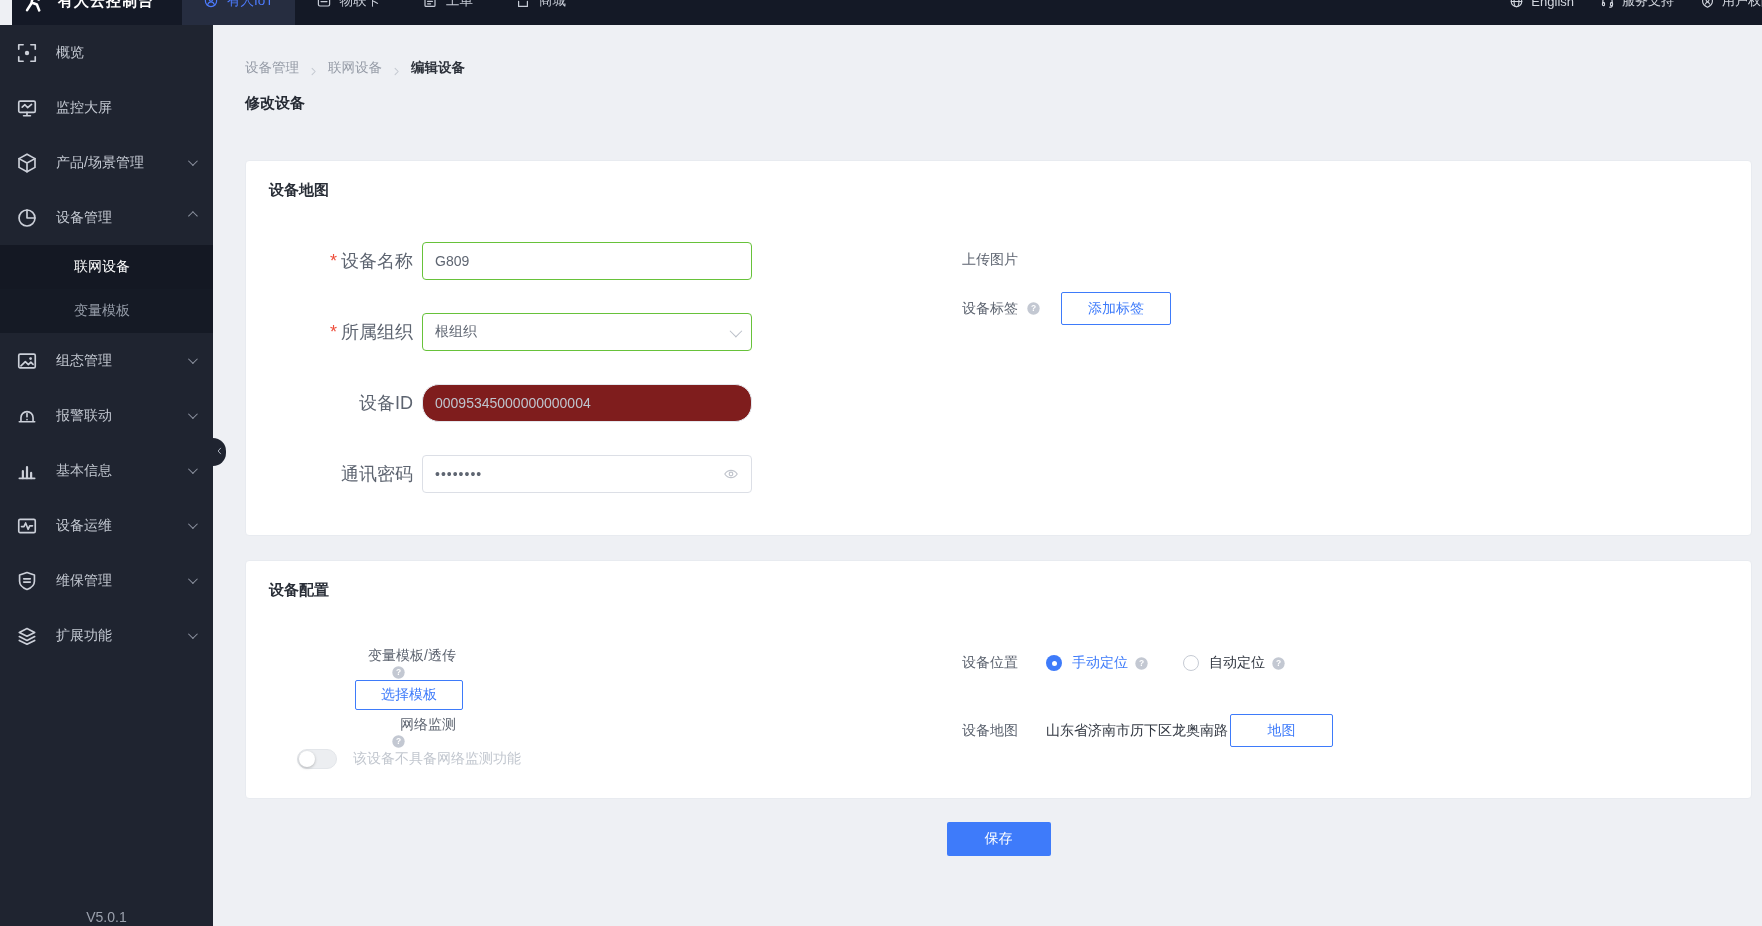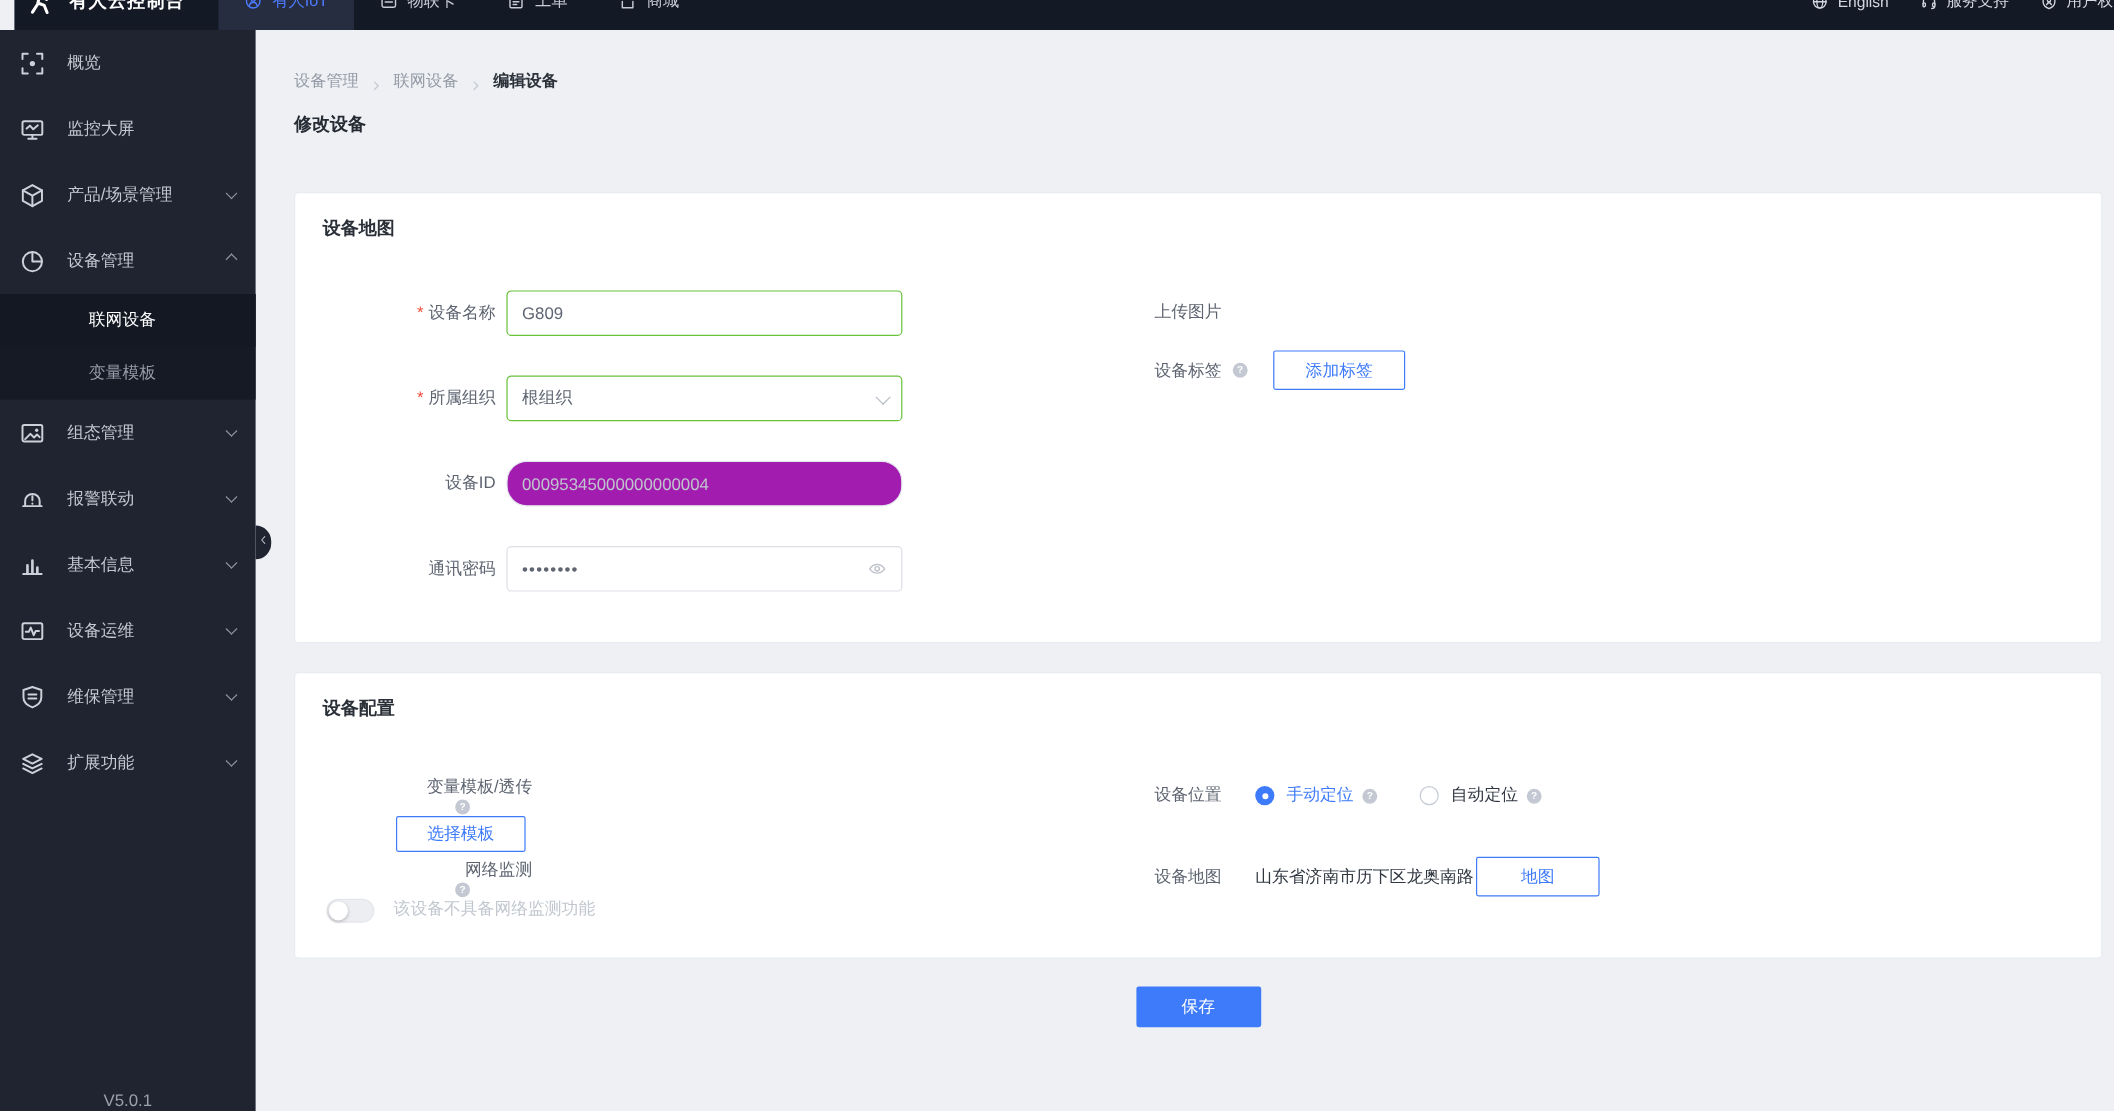--- a/index.html
+++ b/index.html
@@ -46,28 +46,28 @@
   .page-title { margin-top:17px; font-size:15px; font-weight:700; color:#252a33; }
 
   .card { background:#fff; border:1px solid #e8ebf0; border-radius:4px; position:relative; }
   #card-basic  { height:376px; margin-top:47px; }
   #card-config { height:239px; margin-top:24px; }
   .card-title { position:absolute; left:23px; top:20px; font-size:15px; font-weight:600; color:#2a2f38; }
 
   
   .fcol { position:absolute; left:23px; top:81px; }
   .frow { display:flex; align-items:center; height:38px; margin-bottom:33px; }
-  .flabel { width:153px; text-align:right; padding-right:9px; font-size:14px; color:#5d6470; white-space:nowrap; }
+  .flabel { width:153px; text-align:right; padding-right:9px; font-size:18px; color:#5d6470; white-space:nowrap; }
   .flabel.req::before { content:"*"; color:#ee4e3c; margin-right:4px; }
   .finput { width:330px; height:38px; border:1px solid #dcdfe6; border-radius:4px; padding:0 12px;
     font-size:14px; color:#5f6672; background:#fff; display:flex; align-items:center; }
   .finput.green { border-color:#67c23a; }
   .finput.select { justify-content:space-between; cursor:pointer; }
   .sel-chev { width:9px; height:9px; border-right:1.4px solid #b9bec7; border-bottom:1.4px solid #b9bec7; transform:rotate(45deg) translateY(-2px); }
-  .finput.disabled { background:#a21caf; border-color:#e4e7ed; color:#bfc4cd;border-radius:17px; }
+  .finput.disabled { background:#7f1d1d; border-color:#e4e7ed; color:#bfc4cd;border-radius:17px; }
   .finput.pw { justify-content:space-between; letter-spacing:1px; }
   .eye { width:16px; height:16px; color:#c0c4cc; cursor:pointer; }
 
   
   .rcol { position:absolute; left:609px; top:79px; }
   .rrow { display:flex; }
   .rlabel { width:163px; text-align:right; font-size:14px; color:#5d6470; white-space:nowrap; }
   .rhelp { width:15px; margin-left:8px; flex:none; }
   .qicon { width:15px; height:15px; display:block; }
   .rctrl { margin-left:20px; }
@@ -80,21 +80,21 @@
   .tag-row .rhelp { align-self:center; }
   .btn-outline { height:33px; min-width:110px; border:1px solid #3e7bfa; background:#fff; color:#3e7bfa;
     font-size:14px; border-radius:2px; cursor:pointer; font-family:inherit; }
 
   
   .c2col { position:absolute; left:23px; top:86px; }
   .c2row { display:flex; align-items:center; height:30px;flex-direction:column; }
   .c2row + .c2row { margin-top:39px; }
   .c2label { width:122px; text-align:right; font-size:14px; color:#5d6470; white-space:nowrap; }
   .c2help { width:15px; margin-left:6px; flex:none; }
-  .c2ctrl { margin-left:3px; display:flex; }
+  .c2ctrl { margin-left:28px; display:flex; align-items:center; }
   .btn-template { height:30px; min-width:108px; }
   .toggle { width:40px; height:20px; border-radius:10px; background:#eceef1; border:1px solid #e3e6ea; position:relative; cursor:pointer; flex:none; }
   .toggle::after { content:""; position:absolute; left:1px; top:1px; width:16px; height:16px; border-radius:50%;
     background:#fff; box-shadow:0 1px 3px rgba(0,0,0,.25); }
   .net-note { margin-left:16px; font-size:14px; color:#c2c7cf; white-space:nowrap; }
 
   .c2right { position:absolute; left:609px; top:92px; }
   .rctrl2 { margin-left:28px; display:flex; align-items:center; }
   .radio-opt { display:flex; align-items:center; cursor:pointer; }
   .radio-opt + .radio-opt { margin-left:34px; }

